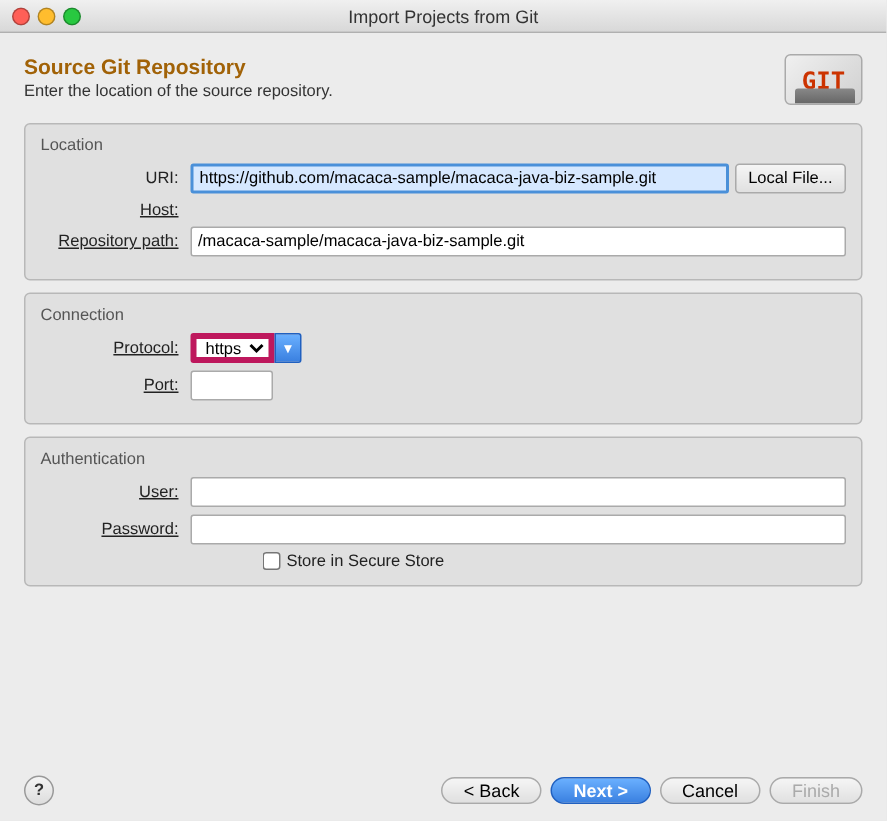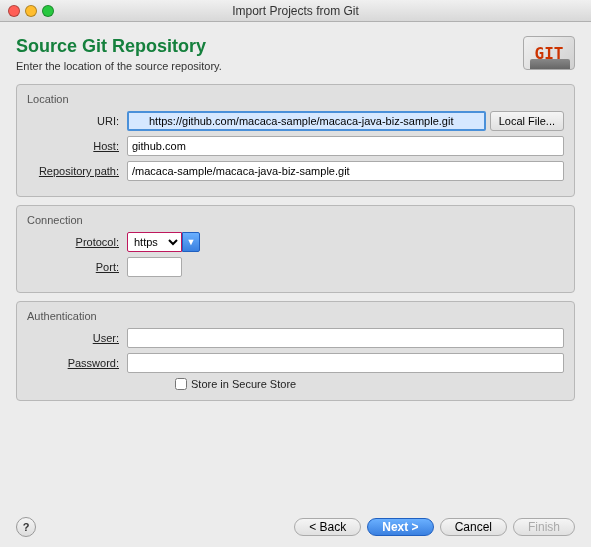--- a/index.html
+++ b/index.html
@@ -47,23 +47,23 @@
       display: flex;
       flex-direction: column;
     }
     .header-section {
       display: flex;
       justify-content: space-between;
       align-items: flex-start;
       margin-bottom: 12px;
     }
     .header-title {
-      font-size: 18px;
+      font-size: 14px;
       font-weight: bold;
-      color: #15803d;
+      color: #a16207;
       margin-bottom: 3px;
     }
     .header-subtitle {
       font-size: 11px;
       color: #333;
     }
     .git-icon {
       width: 52px;
       height: 34px;
       background: linear-gradient(135deg, #f0f0f0, #d0d0d0);
@@ -143,21 +143,21 @@
       display: flex;
       flex: 1;
       gap: 4px;
     }
     .uri-input {
       flex: 1;
       height: 20px;
       border: 2px solid #4a90d9;
       background: #d6e8ff;
       font-size: 11px;
-      padding: 1px 20px;
+      padding: 1px 4px;
       border-radius: 2px;
       outline: none;
       color: #000;
     }
     .local-file-btn {
       height: 20px;
       padding: 0 8px;
       font-size: 11px;
       background: linear-gradient(to bottom, #f5f5f5, #e0e0e0);
       border: 1px solid #aaa;
@@ -170,21 +170,21 @@
       align-items: center;
       margin-bottom: 5px;
     }
     .protocol-select-wrap {
       display: flex;
       align-items: center;
       gap: 0;
     }
     .protocol-select {
       height: 20px;
-      border: 1px solid #be185d;
+      border: 4px solid #be185d;
       background: white;
       font-size: 11px;
       padding: 0 2px;
       border-radius: 2px 0 0 2px;
       outline: none;
       min-width: 55px;
     }
     .protocol-dropdown-btn {
       height: 20px;
       width: 18px;
@@ -302,21 +302,20 @@
     <div class="uri-row">
       <span class="uri-label">URI:</span>
       <div class="uri-input-wrap">
         <input class="uri-input" type="text" value="https://github.com/macaca-sample/macaca-java-biz-sample.git" style="">
         <button class="local-file-btn">Local File...</button>
       </div>
     </div>
 
     <div class="form-row">
       <span class="form-label">Host:</span>
-      <input class="form-input" type="text" value="github.com" style="">
     </div>
 
     <div class="form-row">
       <span class="form-label">Repository path:</span>
       <input class="form-input" type="text" value="/macaca-sample/macaca-java-biz-sample.git" style="">
     </div>
   </div>
 
   <div class="section-box">
     <div class="section-label">Connection</div>

